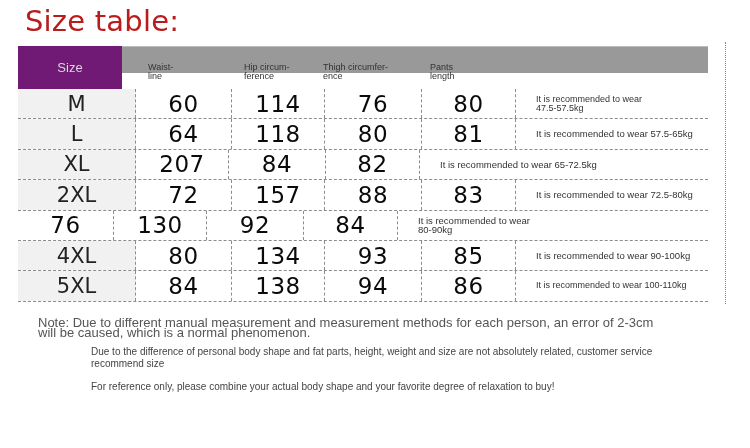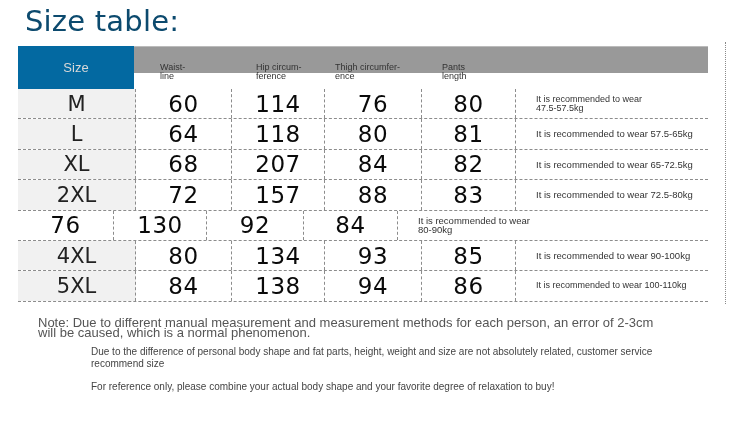--- a/index.html
+++ b/index.html
@@ -1,25 +1,25 @@
 <!DOCTYPE html>
 <html><head>
 <meta charset="utf-8">
 <style>
   * { box-sizing: border-box; margin: 0; padding: 0; }
   html, body { width: 750px; height: 448px; background: #ffffff; overflow: hidden; }
   body { position: relative; font-family: "Liberation Sans", "DejaVu Sans", sans-serif; color: #111; }
 
-  .title { position: absolute; left: 25px; top: 4px; font-size: 29px; color: #0c4a6e; letter-spacing: 0.2px; font-family: "DejaVu Sans", sans-serif; font-weight: normal; }
+  .title { position: absolute; left: 25px; top: 4px; font-size: 29px; color: #b91c1c; letter-spacing: 0.2px; font-family: "DejaVu Sans", sans-serif; font-weight: normal; }
 
   .outer-right { position: absolute; left: 725px; top: 42px; width: 0; height: 262px; border-left: 1px dotted #8a8a8a; }
 
   .table { position: absolute; left: 18px; top: 46px; width: 690px; }
   .hdr { position: relative; height: 43px; display: flex; }
-  .hdr-size { width: 116px; height: 43px; background: #0369a1; color: #d8d8d8; font-size: 13px; display: flex; align-items: center; justify-content: center; padding-top: 0px; }
+  .hdr-size { width: 104px; height: 43px; background: #701a75; color: #d8d8d8; font-size: 13px; display: flex; align-items: center; justify-content: center; padding-top: 0px; }
   .hdr-grey { flex: 1; height: 27px; background: #999999; position: relative; border-top: 1px solid #bbb; }
   .hcell { position: absolute; top: 16px; font-size: 9px; line-height: 9px; color: #333; }
 
   .row { position: relative; height: 30.4px; display: flex; border-bottom: 1px dashed #8c8c8c; }
   .cell { height: 100%; display: flex; align-items: center; justify-content: center; border-right: 1px dashed #8c8c8c; font-size: 23px; color: #0a0a0a; }
   .c-size { width: 118px; background: #f1f1f1; font-size: 21px; color: #222; font-family: "DejaVu Sans", sans-serif; }
   .c-waist { width: 96px; }
   .c-hip { width: 93px; }
   .c-thigh { width: 97px; }
   .c-pants { width: 94px; }
@@ -76,21 +76,20 @@
     <div class="cell c-size">L</div>
     <div class="cell c-waist num">64</div>
     <div class="cell c-hip num">118</div>
     <div class="cell c-thigh num">80</div>
     <div class="cell c-pants num">81</div>
     <div class="cell c-rec">It is recommended to wear 57.5-65kg</div>
   </div>
 
   <div class="row">
     <div class="cell c-size">XL</div>
-    <div class="cell c-waist num">68</div>
     <div class="cell c-hip num">207</div>
     <div class="cell c-thigh num">84</div>
     <div class="cell c-pants num">82</div>
     <div class="cell c-rec">It is recommended to wear 65-72.5kg</div>
   </div>
 
   <div class="row">
     <div class="cell c-size">2XL</div>
     <div class="cell c-waist num">72</div>
     <div class="cell c-hip num">157</div>

